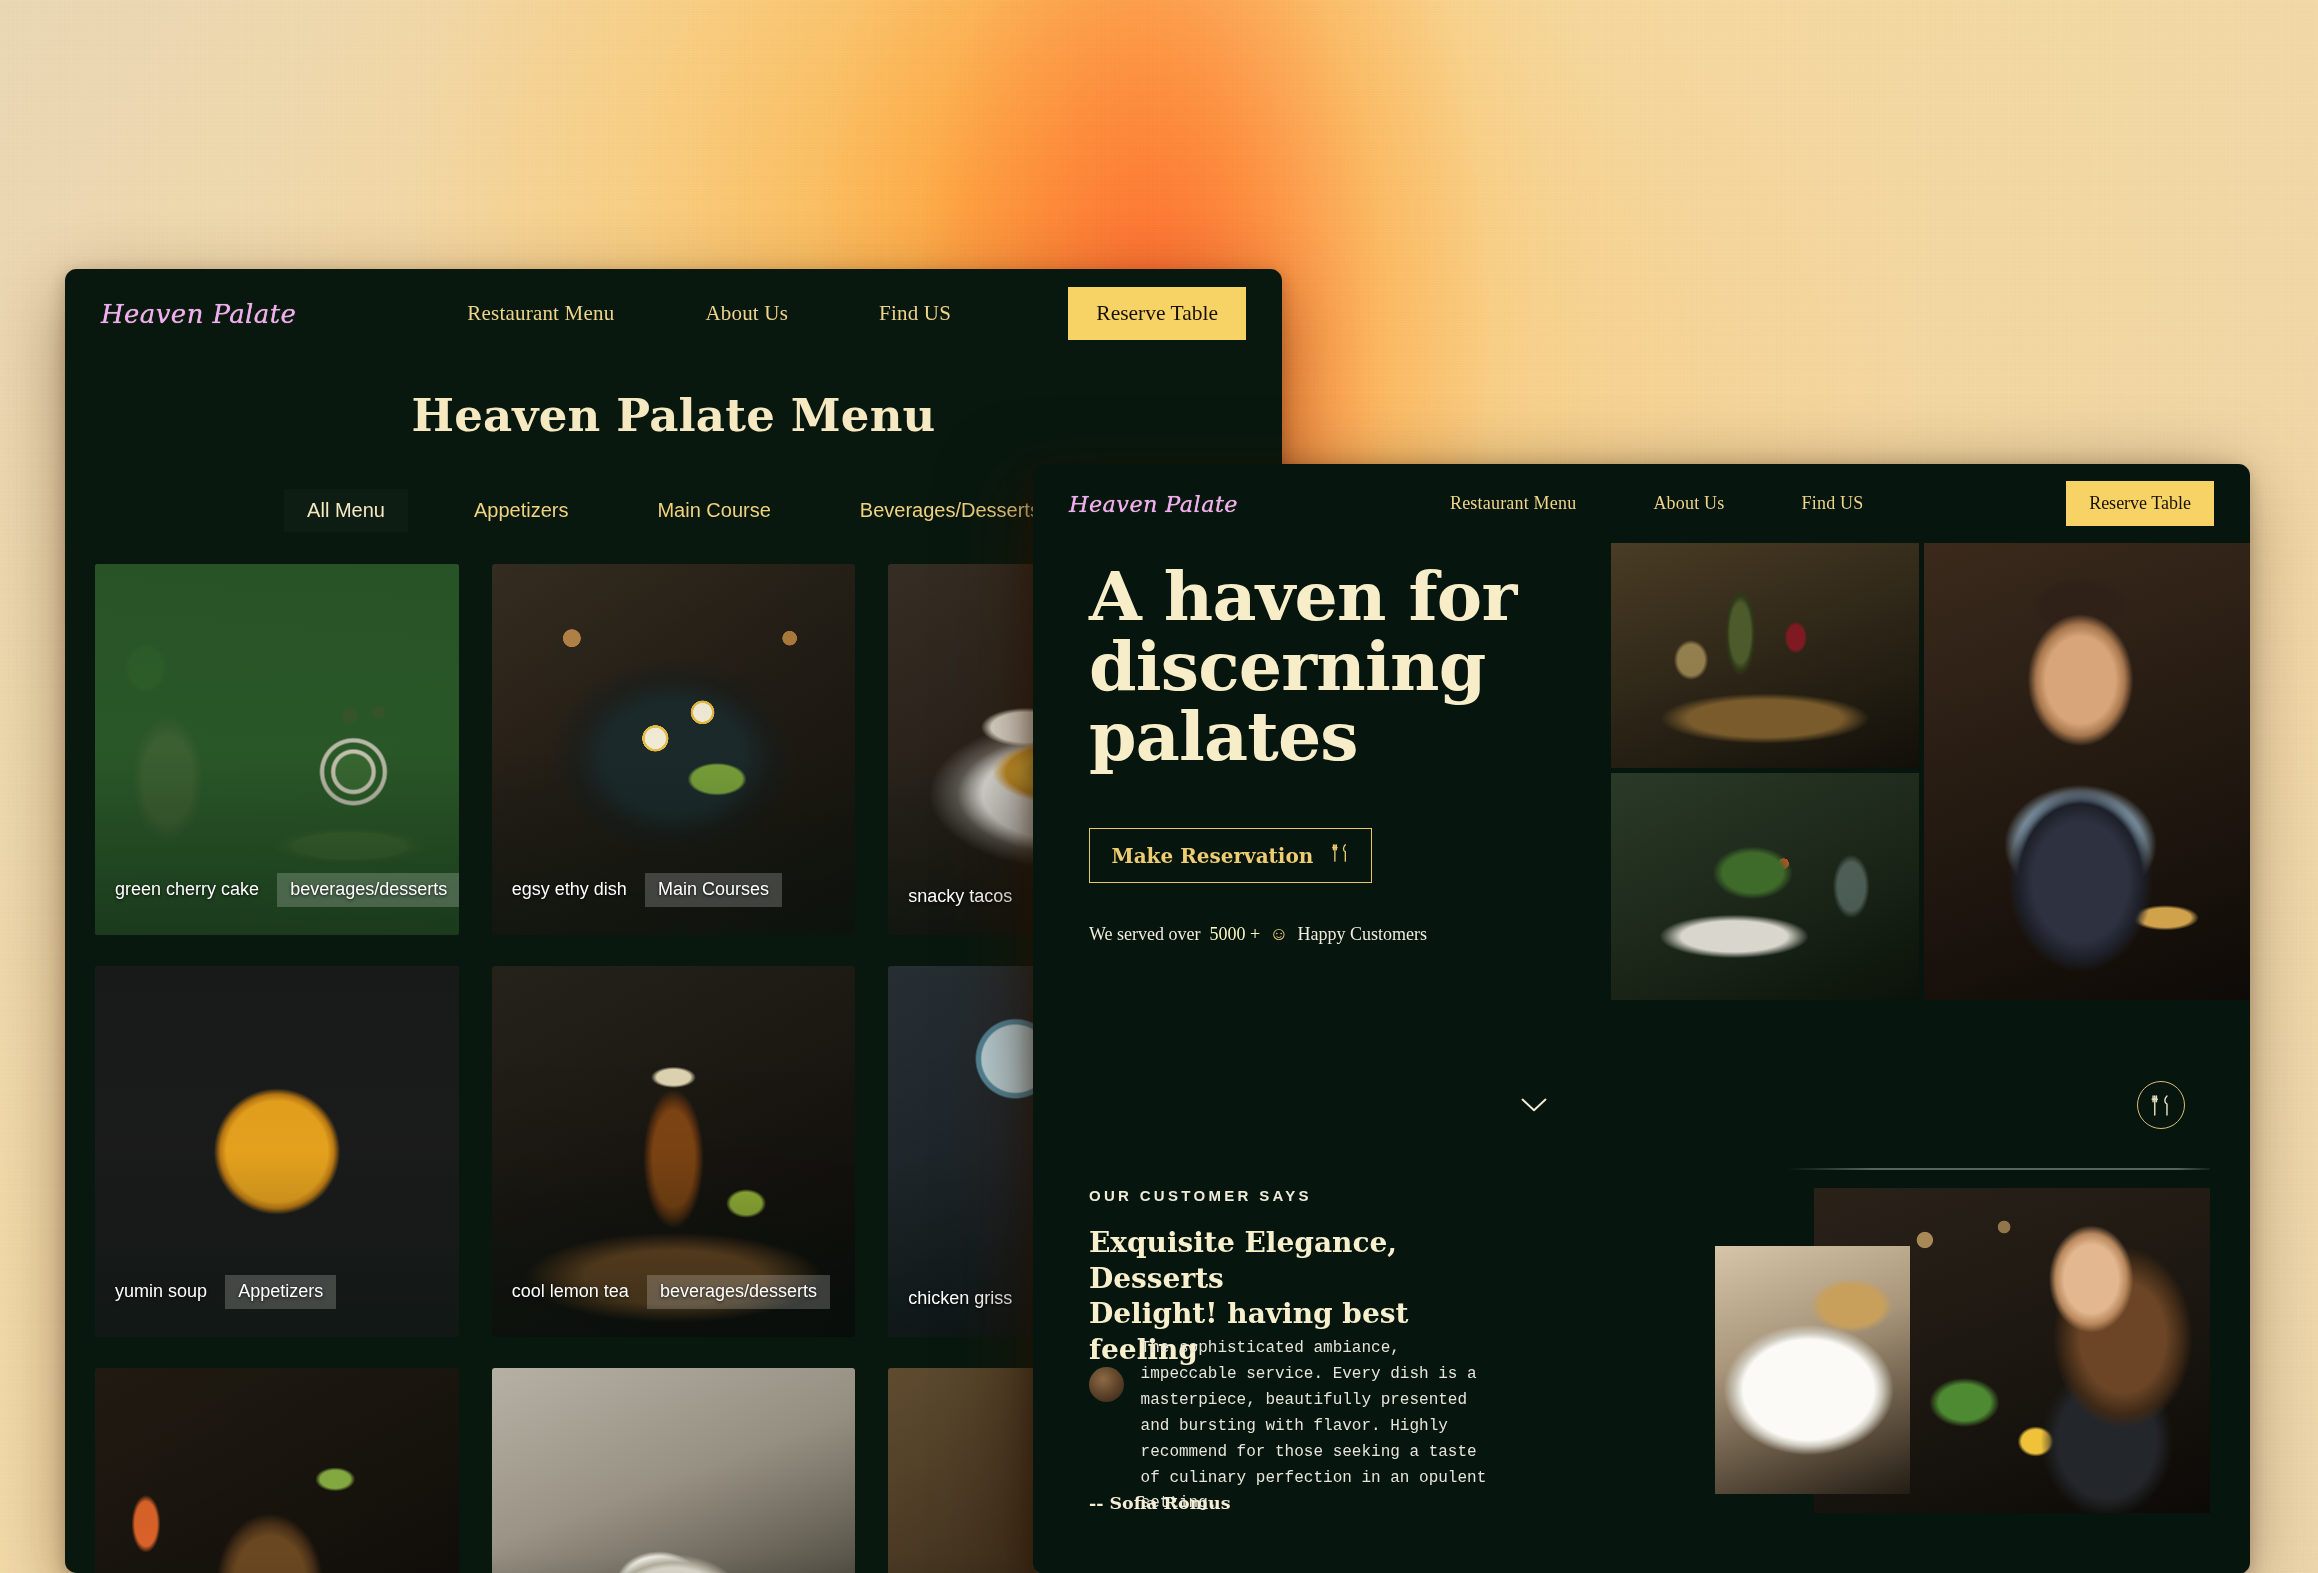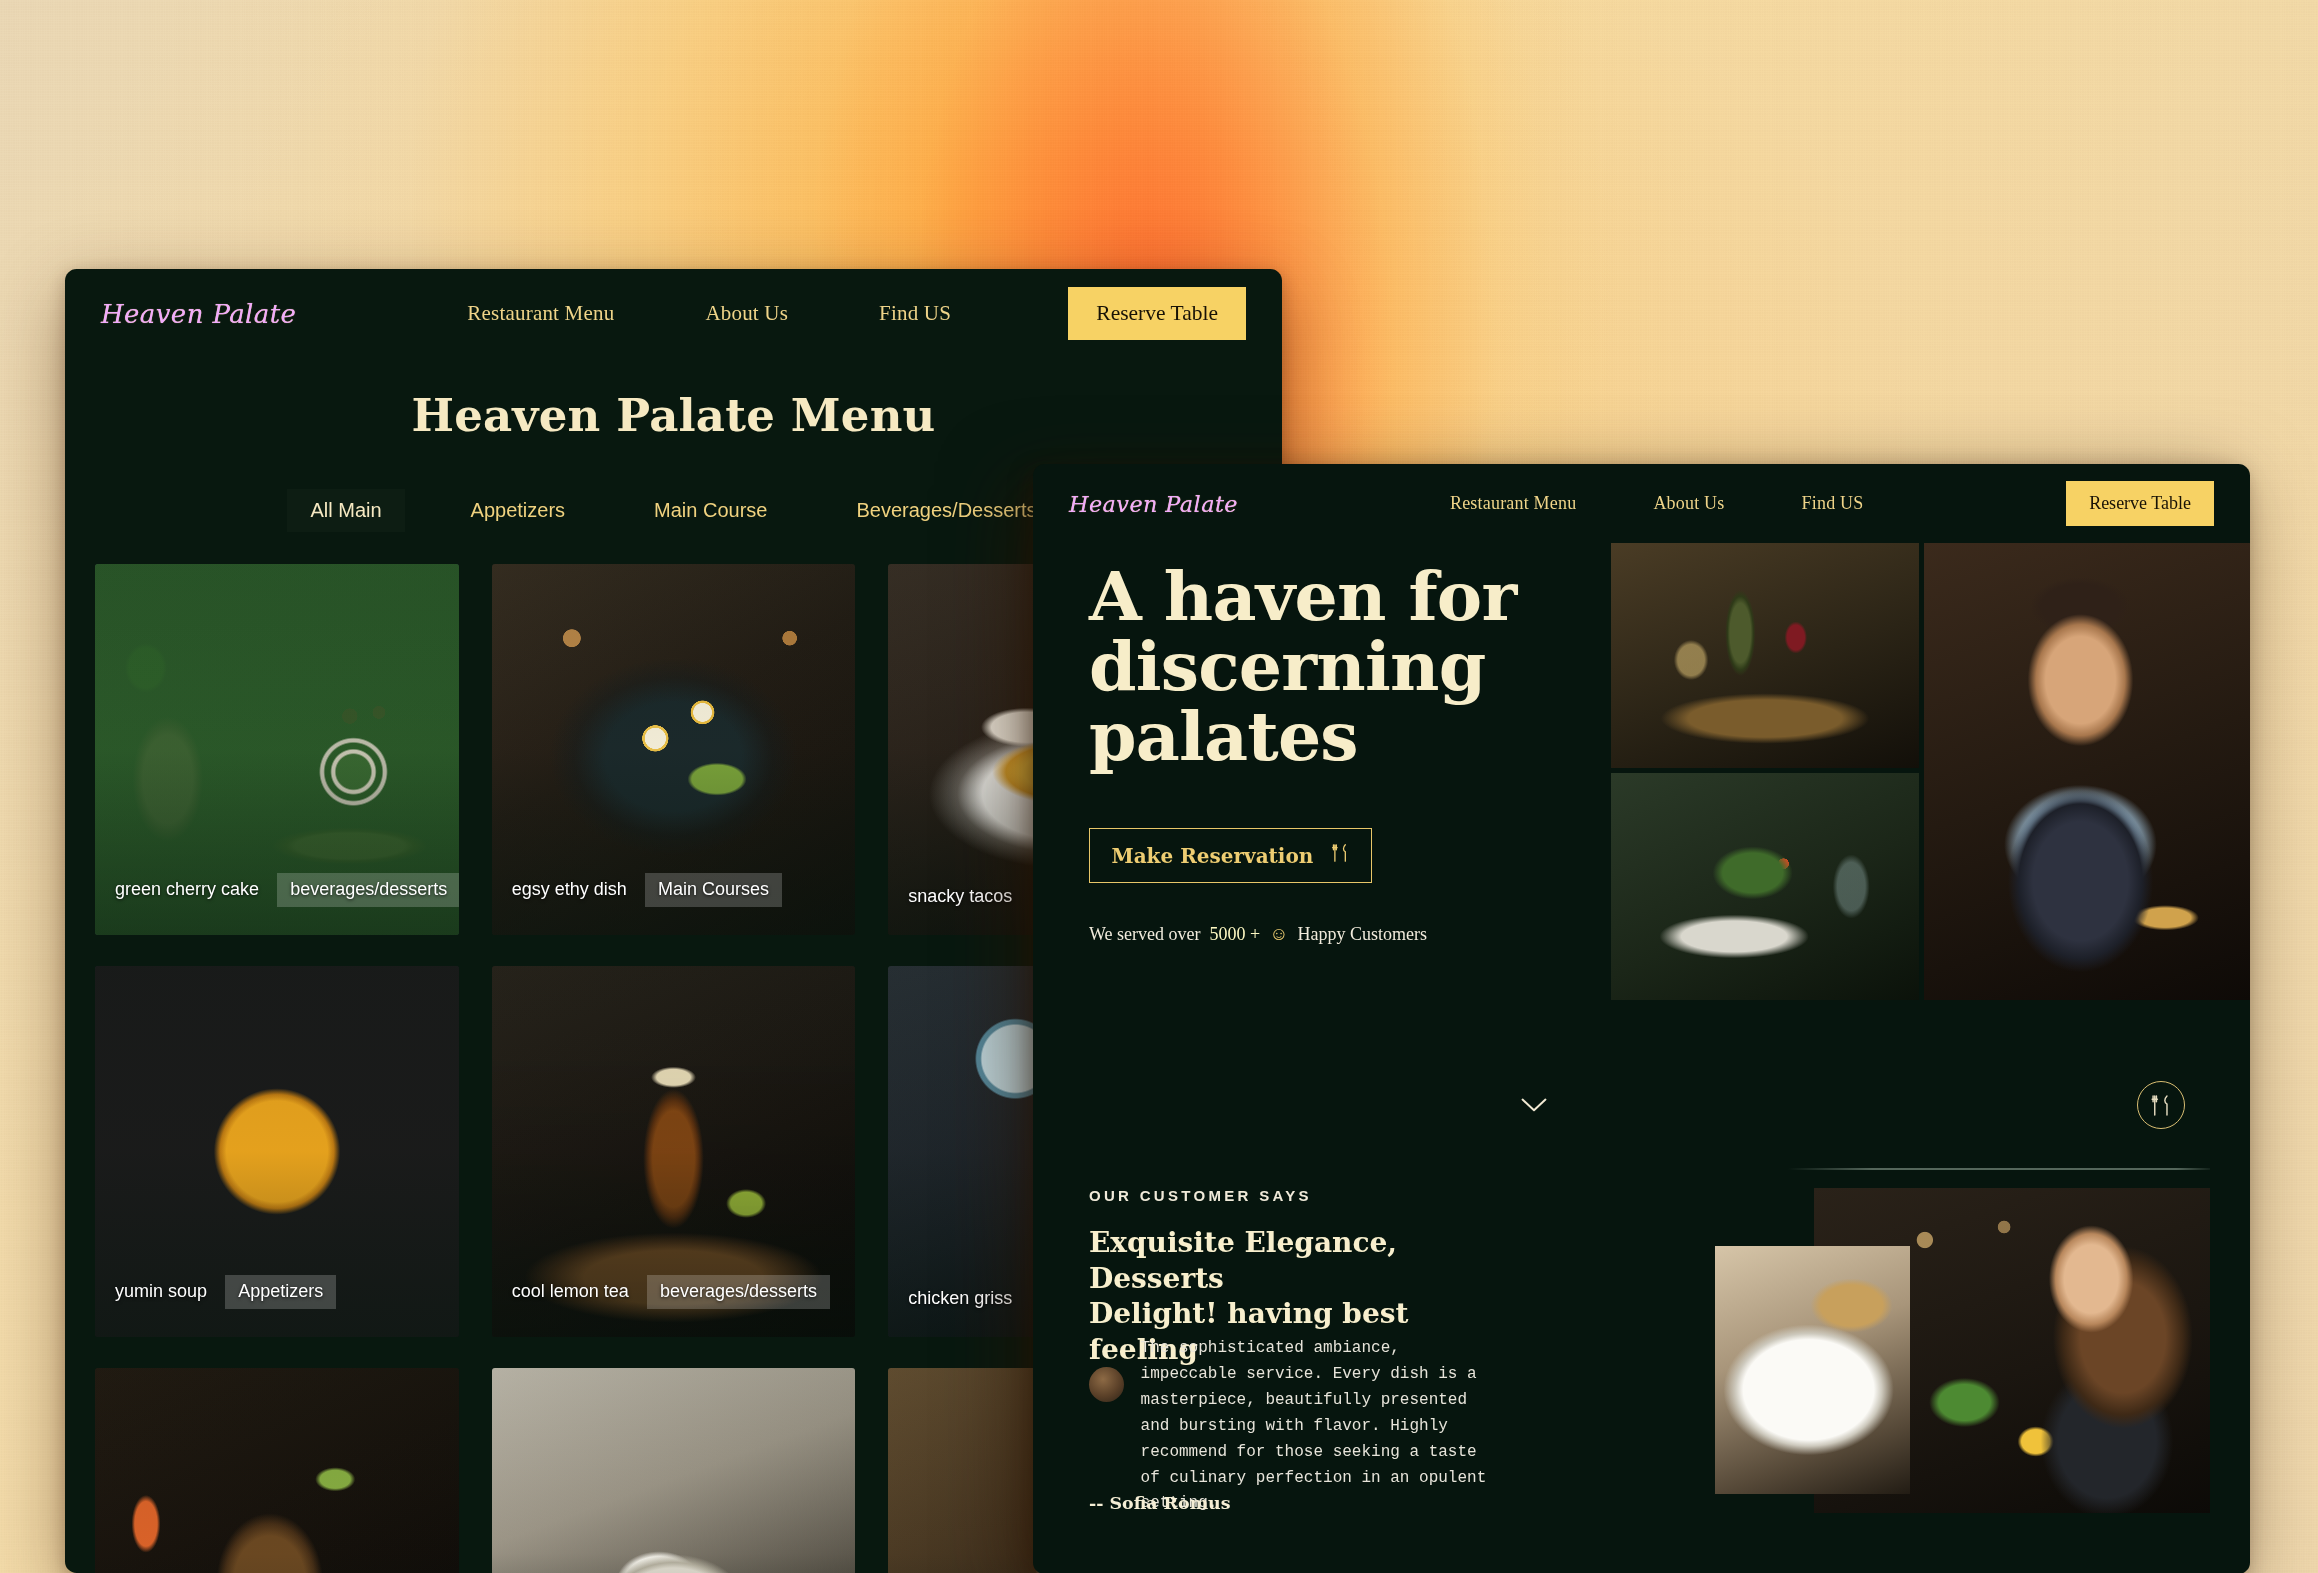--- a/index.html
+++ b/index.html
@@ -405,21 +405,21 @@
       <a class="navlink">Restaurant Menu</a>
       <a class="navlink">About Us</a>
       <a class="navlink">Find US</a>
     </div>
     <button class="reserve-btn">Reserve Table</button>
   </div>
 
   <h1 class="menu-title">Heaven Palate Menu</h1>
 
   <div class="filter-row">
-    <div class="filter-chip active">All Main</div>
+    <div class="filter-chip active">All Menu</div>
     <div class="filter-chip">Appetizers</div>
     <div class="filter-chip">Main Course</div>
     <div class="filter-chip">Beverages/Desserts</div>
   </div>
 
   <div class="cards-grid">
 
     <div class="card">
       <div class="card-photo">
           <div class="ph ph-cake"></div>

